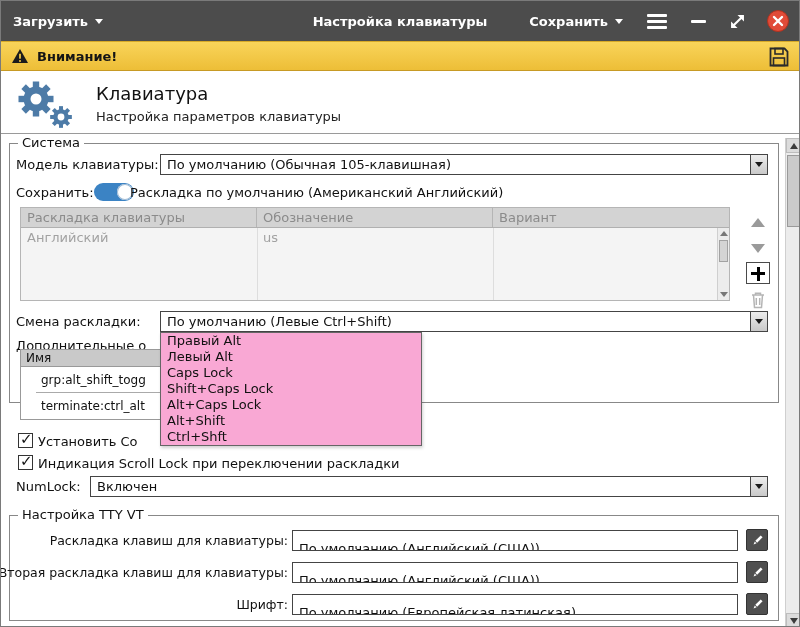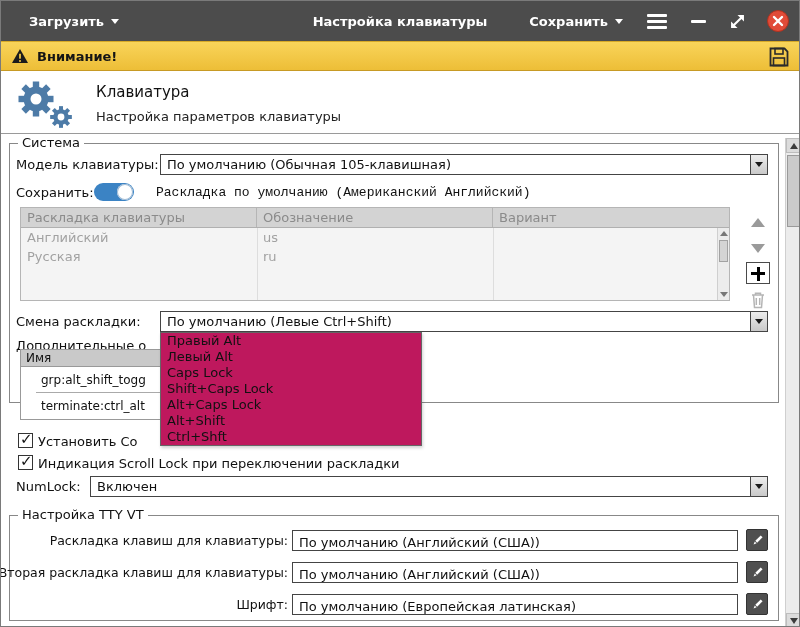--- a/index.html
+++ b/index.html
@@ -6,42 +6,42 @@
   html,body { width:800px; height:627px; }
   body {
     font-family: "DejaVu Sans", "Liberation Sans", sans-serif;
     font-size: 13px; color:#111; background:#fff; overflow:hidden; position:relative;
   }
   .root { position:absolute; inset:0; width:800px; height:627px; background:#fff; border:1px solid #7a7a7a; overflow:hidden; }
 
   
   .titlebar { position:absolute; left:0; top:0; width:100%; height:40px; background:#4c4c4c; display:flex; align-items:center; }
   .tb-btn { display:flex; align-items:center; color:#fff; font-weight:bold; cursor:default; }
-  .tb-load { margin-left:28px;justify-content:flex-end; }
+  .tb-load { margin-left:12px;justify-content:flex-end; }
   .caret { width:0; height:0; border-left:4px solid transparent; border-right:4px solid transparent; border-top:5px solid #fff; margin-left:7px; }
   .tb-title { position:absolute; left:0; right:0; text-align:center; color:#fff; font-weight:bold; pointer-events:none; }
   .tb-right { position:absolute; right:10px; top:0; height:40px; display:flex; align-items:center; }
   .tb-icon { margin-left:24px; display:flex; align-items:center; justify-content:center; }
   .hamburger { display:flex; flex-direction:column; justify-content:space-between; width:20px; height:15px; }
   .hamburger span { height:3px; background:#fff; border-radius:1px; }
   .minbar { width:15px; height:3px; background:#fff; border-radius:1px; }
   .tb-close { margin-left:22px; width:22px; height:22px; border-radius:50%; background:#e14b38; border:1px solid #b0321f; display:flex; align-items:center; justify-content:center; }
 
   
   .warnbar { position:absolute; left:0; top:40px; width:100%; height:30px;
     background:linear-gradient(#f9d45a, #edbe37); border-top:1px solid #d7a928; border-bottom:1px solid #c79a24;
     display:flex; align-items:center; }
   .warn-text { margin-left:8px; font-weight:bold; color:#151515; }
   .warn-icon { margin-left:10px; display:flex; }
   .floppy { position:absolute; right:8px; top:3px; }
 
   
   .header { position:absolute; left:0; top:70px; width:100%; height:62px; background:#fff; }
   .gears { position:absolute; left:10px; top:6px; }
-  .h-title { position:absolute; left:95px; top:12px; font-size:15px; color:#111; }
+  .h-title { position:absolute; left:95px; top:12px; font-size:18px; color:#111; }
   .h-sub { position:absolute; left:95px; top:38px; font-size:13px; color:#222; }
   .sep { position:absolute; left:0; top:132px; width:100%; height:1px; background:#9a9a9a; }
 
   
   .fieldset { position:absolute; border:1px solid #888; background:#fff; }
   .legend { position:absolute; top:-9px; left:8px; background:#fff; padding:0 4px; font-size:13px; color:#111; }
   .fs1 { left:8px; top:142px; width:770px; height:260px; }
   .fs2 { left:8px; top:514px; width:770px; height:106px; }
   .flabel { position:absolute; white-space:nowrap; color:#111; }
 
@@ -81,26 +81,26 @@
   .ot-head { height:17px; line-height:17px; background:#c9c9c9; border-bottom:1px solid #999; padding:0 5px; font-size:12px; color:#111; }
   .ot-row { height:26px; line-height:26px; border-bottom:1px solid #aaa; padding:0 5px; font-size:12px; white-space:nowrap; overflow:hidden;margin-left:15px; }
   .ot-row:last-child { border-bottom:none; }
 
   
   .checkbox { position:absolute; width:15px; height:15px; border:1px solid #333; background:#fff; }
   .checkbox.checked::after { content:"✓"; position:absolute; left:1px; top:-4px; font-size:15px; font-weight:bold; color:#111; }
   .cb-label { position:absolute; white-space:nowrap; }
 
   
-  .dropdown { position:absolute; left:159px; top:331px; width:262px; height:114px; background:#be185d; border:1px solid #666; z-index:50; box-shadow:1px 2px 3px rgba(0,0,0,.18); }
+  .dropdown { position:absolute; left:159px; top:331px; width:262px; height:114px; background:#f9a8d4; border:1px solid #666; z-index:50; box-shadow:1px 2px 3px rgba(0,0,0,.18); }
   .dd-item { height:16px; line-height:16px; padding-left:6px; white-space:nowrap; overflow:hidden; }
 
   
   .tty-label { position:absolute; right:490px; white-space:nowrap; font-size:12.5px; }
-  .tty-input { position:absolute; left:282px; width:446px; height:21px; border:1px solid #444; background:#fff; padding:2px 6px; line-height:19px; white-space:nowrap; overflow:hidden; }
+  .tty-input { position:absolute; left:282px; width:446px; height:21px; border:1px solid #444; background:#fff; padding:8px 6px; line-height:19px; white-space:nowrap; overflow:hidden; }
   .edit-btn { position:absolute; left:736px; width:22px; height:22px; background:#4f4f4f; border:1px solid #333; border-radius:2px; display:flex; align-items:center; justify-content:center; }
 
   
   .vscroll { position:absolute; left:784px; top:137px; width:16px; height:490px; background:#ececec; border-left:1px solid #cfcfcf; }
   .vs-btn { position:absolute; left:0; width:15px; height:15px; background:#dcdcdc; border:1px solid #bdbdbd; display:flex; align-items:center; justify-content:center; }
   .vs-top { top:0; }
   .vs-bottom { bottom:0; }
   .vs-tri-up { width:0; height:0; border-left:4px solid transparent; border-right:4px solid transparent; border-bottom:6px solid #3c3c3c; }
   .vs-tri-down { width:0; height:0; border-left:4px solid transparent; border-right:4px solid transparent; border-top:6px solid #3c3c3c; }
   .vs-thumb { position:absolute; left:1px; top:17px; width:13px; height:72px; background:#cbcbcb; border:1px solid #9a9a9a; }
@@ -196,36 +196,31 @@
       <span class="combo-val">По умолчанию (Обычная 105-клавишная)</span>
       <span class="combo-arrow">
           <i></i>
         </span>
     </div>
 
     <div class="flabel" style="left:6px; top:41px;">Сохранить:</div>
     <div class="toggle" style="left:84px; top:39px;">
       <span class="knob"></span>
     </div>
-    <div class="flabel" style="left:146px; top:41px;font-family:Liberation Mono, monospace;">Раскладка по умолчанию (Американский Английский)</div>
+    <div class="flabel" style="left:120px; top:41px;">Раскладка по умолчанию (Американский Английский)</div>
 
     <div class="ltable">
       <div class="lt-head">
         <div class="lt-hcell" style="width:236px;">Раскладка клавиатуры</div>
         <div class="lt-hcell" style="width:236px;">Обозначение</div>
         <div class="lt-hcell last">Вариант</div>
       </div>
       <div class="lt-row">
         <div class="lt-cell" style="width:236px;">Английский</div>
         <div class="lt-cell" style="width:236px;">us</div>
-        <div class="lt-cell"></div>
-      </div>
-      <div class="lt-row">
-        <div class="lt-cell" style="width:236px;">Русская</div>
-        <div class="lt-cell" style="width:236px;">ru</div>
         <div class="lt-cell"></div>
       </div>
       <div class="lt-vline" style="left:236px;"></div>
       <div class="lt-vline" style="left:472px;"></div>
       <div class="lt-sb">
         <i class="sb-tri-up"></i>
         <div class="sb-thumb-sm"></div>
         <i class="sb-tri-down"></i>
       </div>
     </div>

